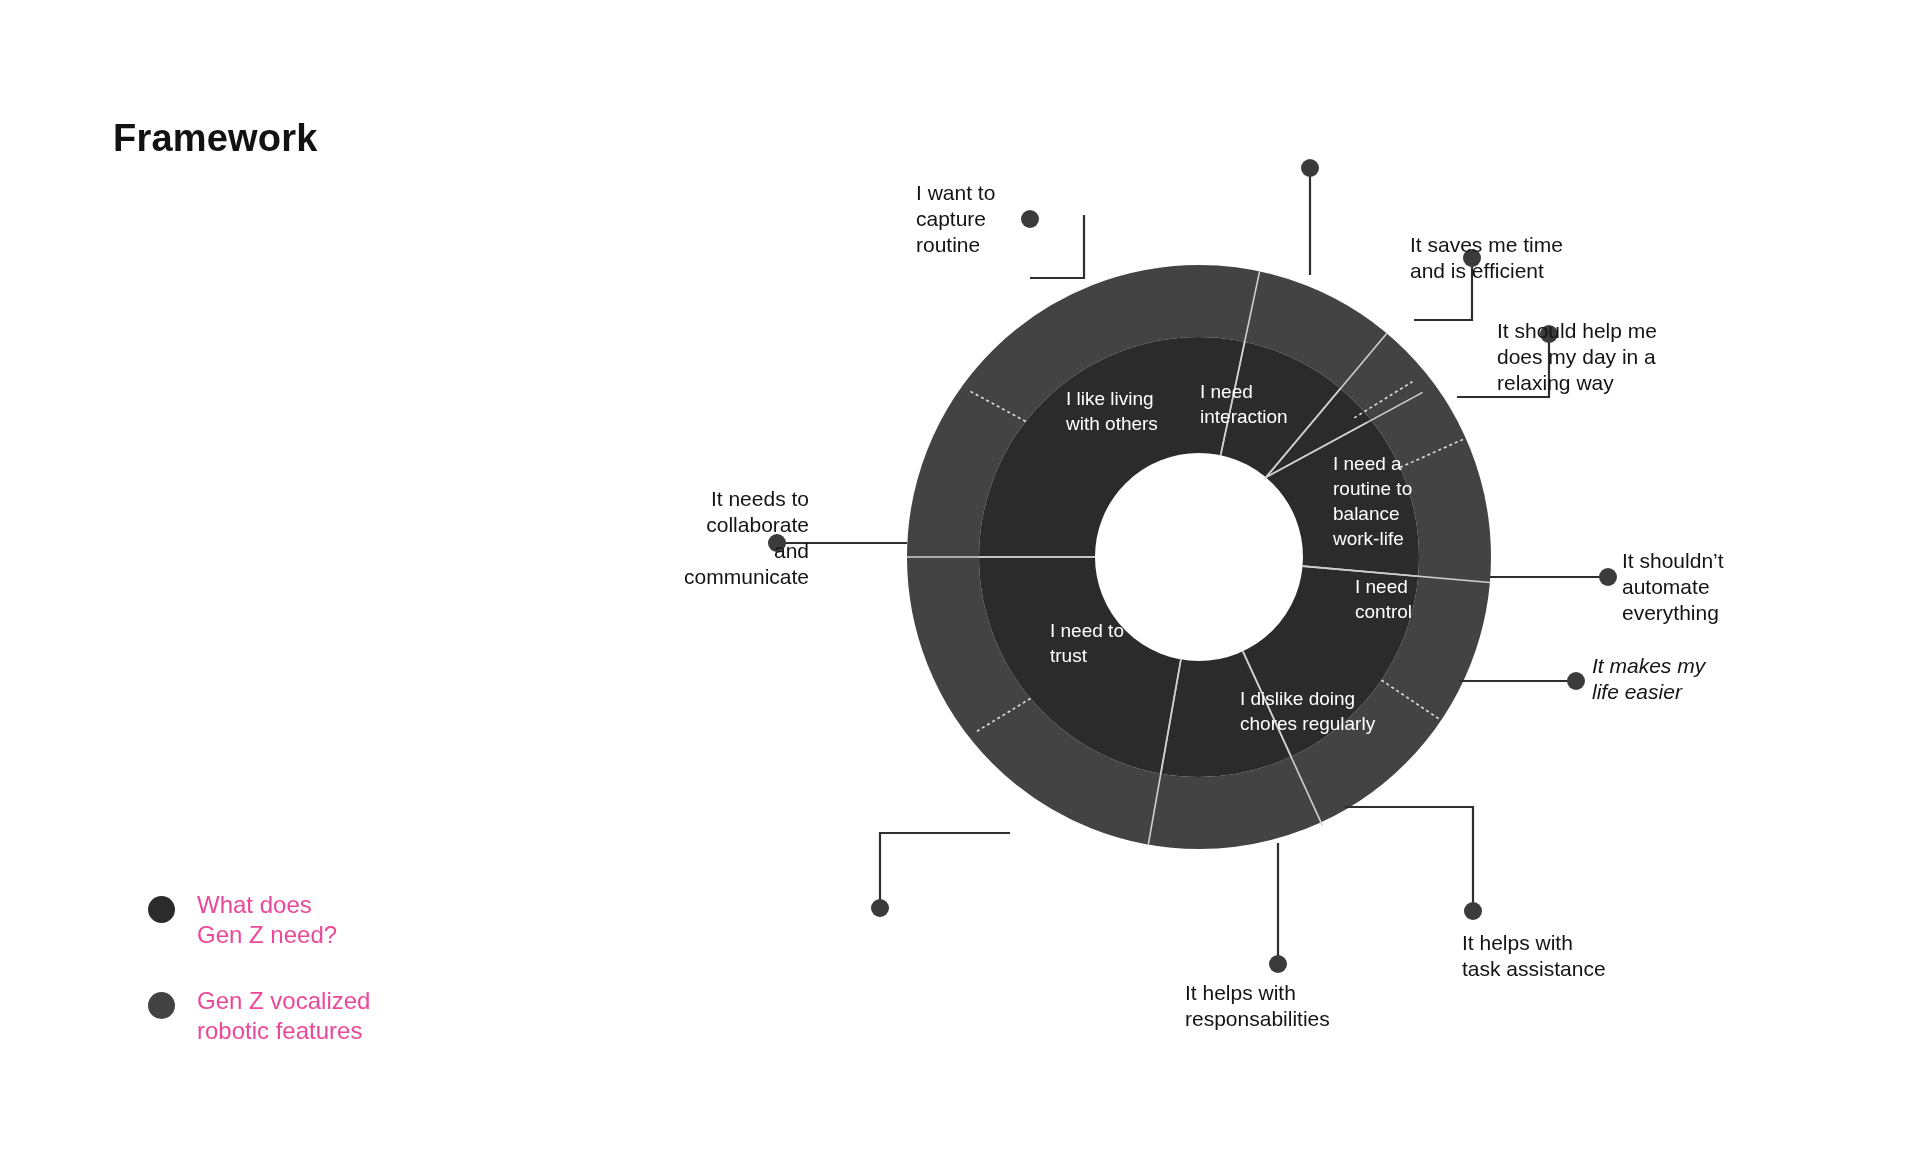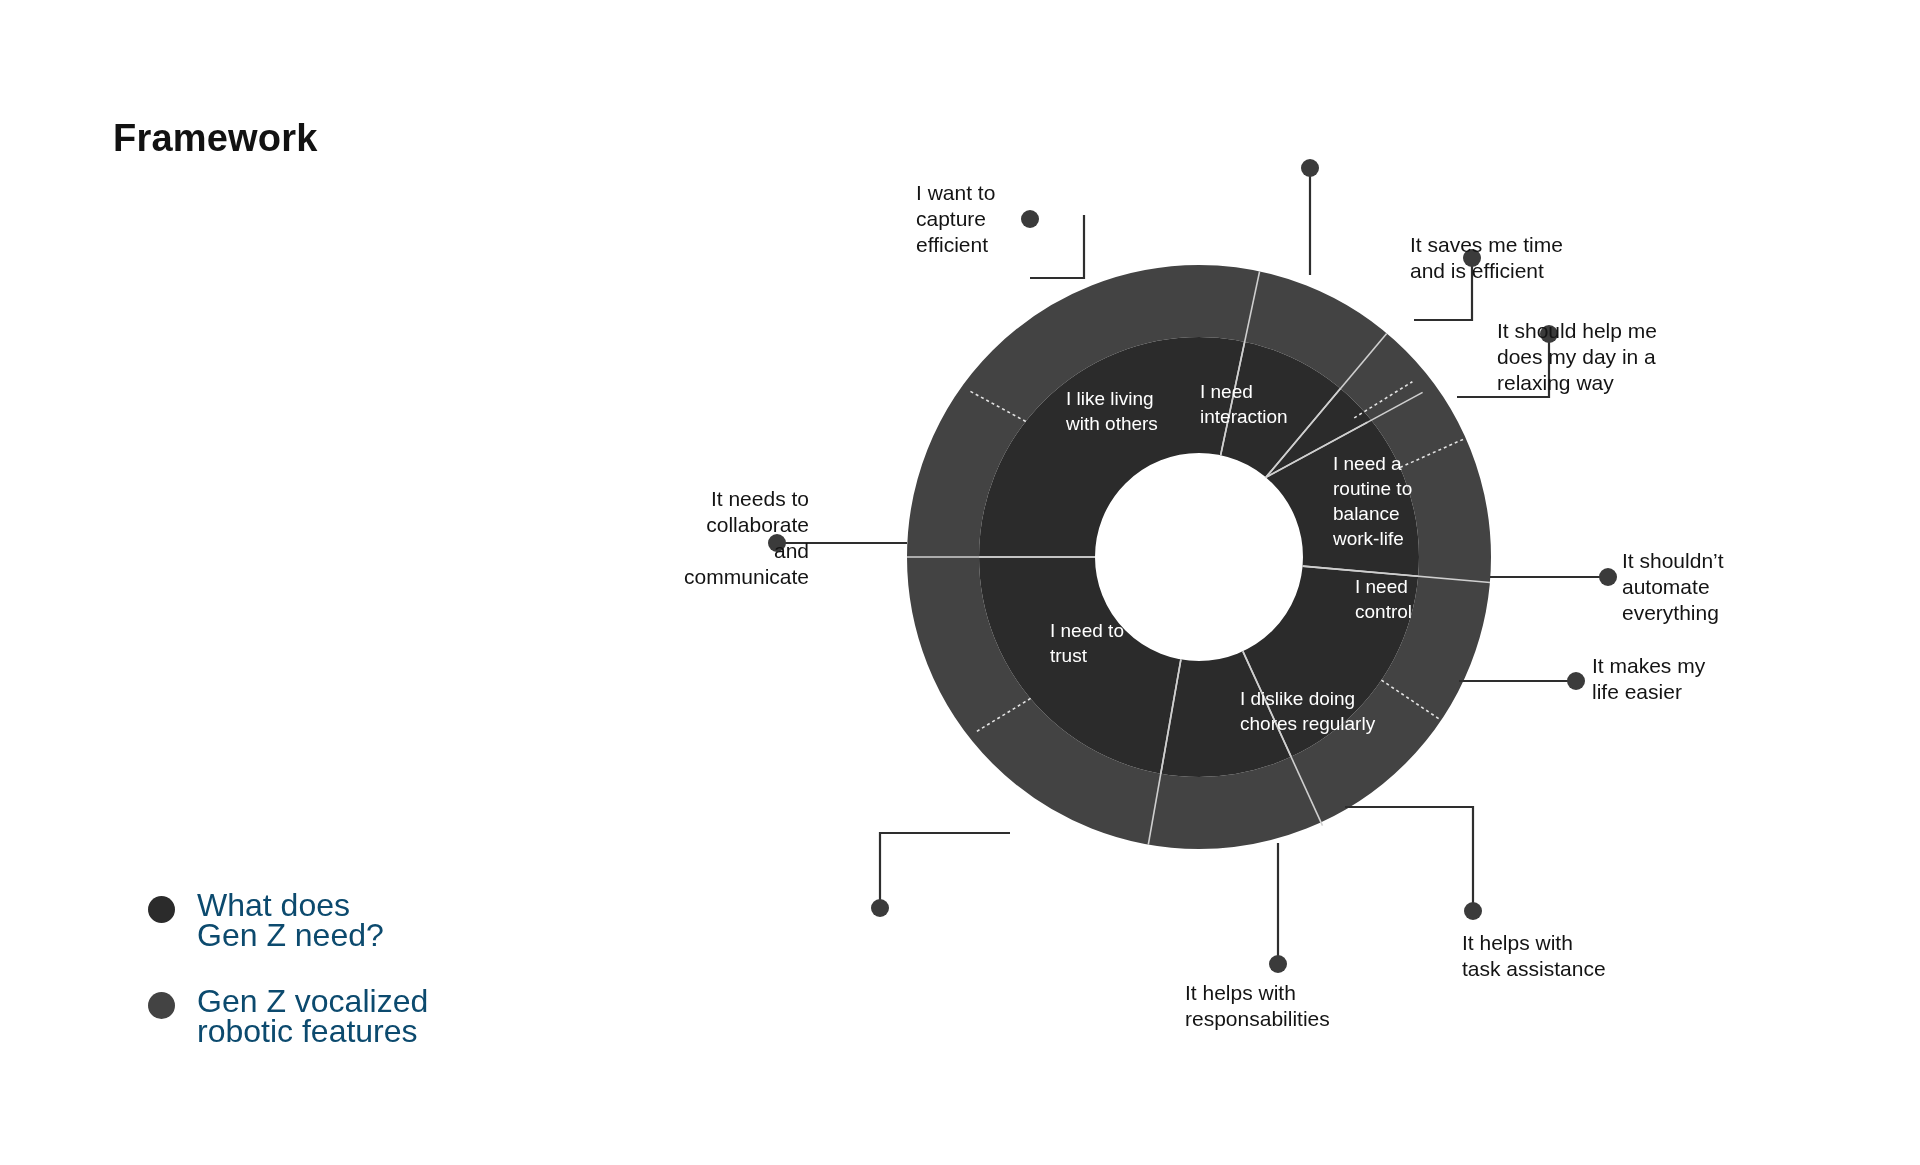--- a/index.html
+++ b/index.html
@@ -35,23 +35,23 @@
     margin-bottom: 36px;
   }
   .legend-dot {
     width: 27px; height: 27px;
     border-radius: 50%;
     flex: 0 0 auto;
     margin-top: 6px;
   }
   .legend-text {
     margin-left: 22px;
-    font-size: 32px;
+    font-size: 24px;
     line-height: 30px;
-    color: #0c4a6e;
+    color: #ec4899;
     white-space: pre-line;
   }
   #donut-svg {
     position: absolute;
     left: 0; top: 0;
     width: 1920px; height: 1165px;
   }
   .seg-label {
     fill: #ffffff;
     font-family: "Liberation Sans", sans-serif;
@@ -168,35 +168,35 @@
       <circle cx="1576" cy="681" r="9"></circle>
       <circle cx="1473" cy="911" r="9"></circle>
       <circle cx="1278" cy="964" r="9"></circle>
       <circle cx="880" cy="908" r="9"></circle>
       <circle cx="777" cy="543" r="9"></circle>
     </g>
   </svg>
 
   <div class="callout-text left" style="left:916px;  top:180px;  width:180px; text-align:left;">I want to
 capture
-efficient</div>
+routine</div>
 
 
   <div class="callout-text right" style="left:1410px; top:232px;  width:230px;">It saves me time
 and is efficient</div>
 
   <div class="callout-text right" style="left:1497px; top:318px;  width:210px;">It should help me
 does my day in a
 relaxing way</div>
 
   <div class="callout-text right" style="left:1622px; top:548px;  width:190px;">It shouldn’t
 automate
 everything</div>
 
-  <div class="callout-text right" style="left:1592px; top:653px;  width:180px;">It makes my
+  <div class="callout-text right" style="left:1592px; top:653px;  width:180px;font-style:italic;">It makes my
 life easier</div>
 
   <div class="callout-text right" style="left:1462px; top:930px;  width:200px;">It helps with
 task assistance</div>
 
   <div class="callout-text right" style="left:1185px; top:980px;  width:220px;">It helps with
 responsabilities</div>
 
 
   <div class="callout-text left" style="left:629px;  top:486px;  width:180px;">It needs to

